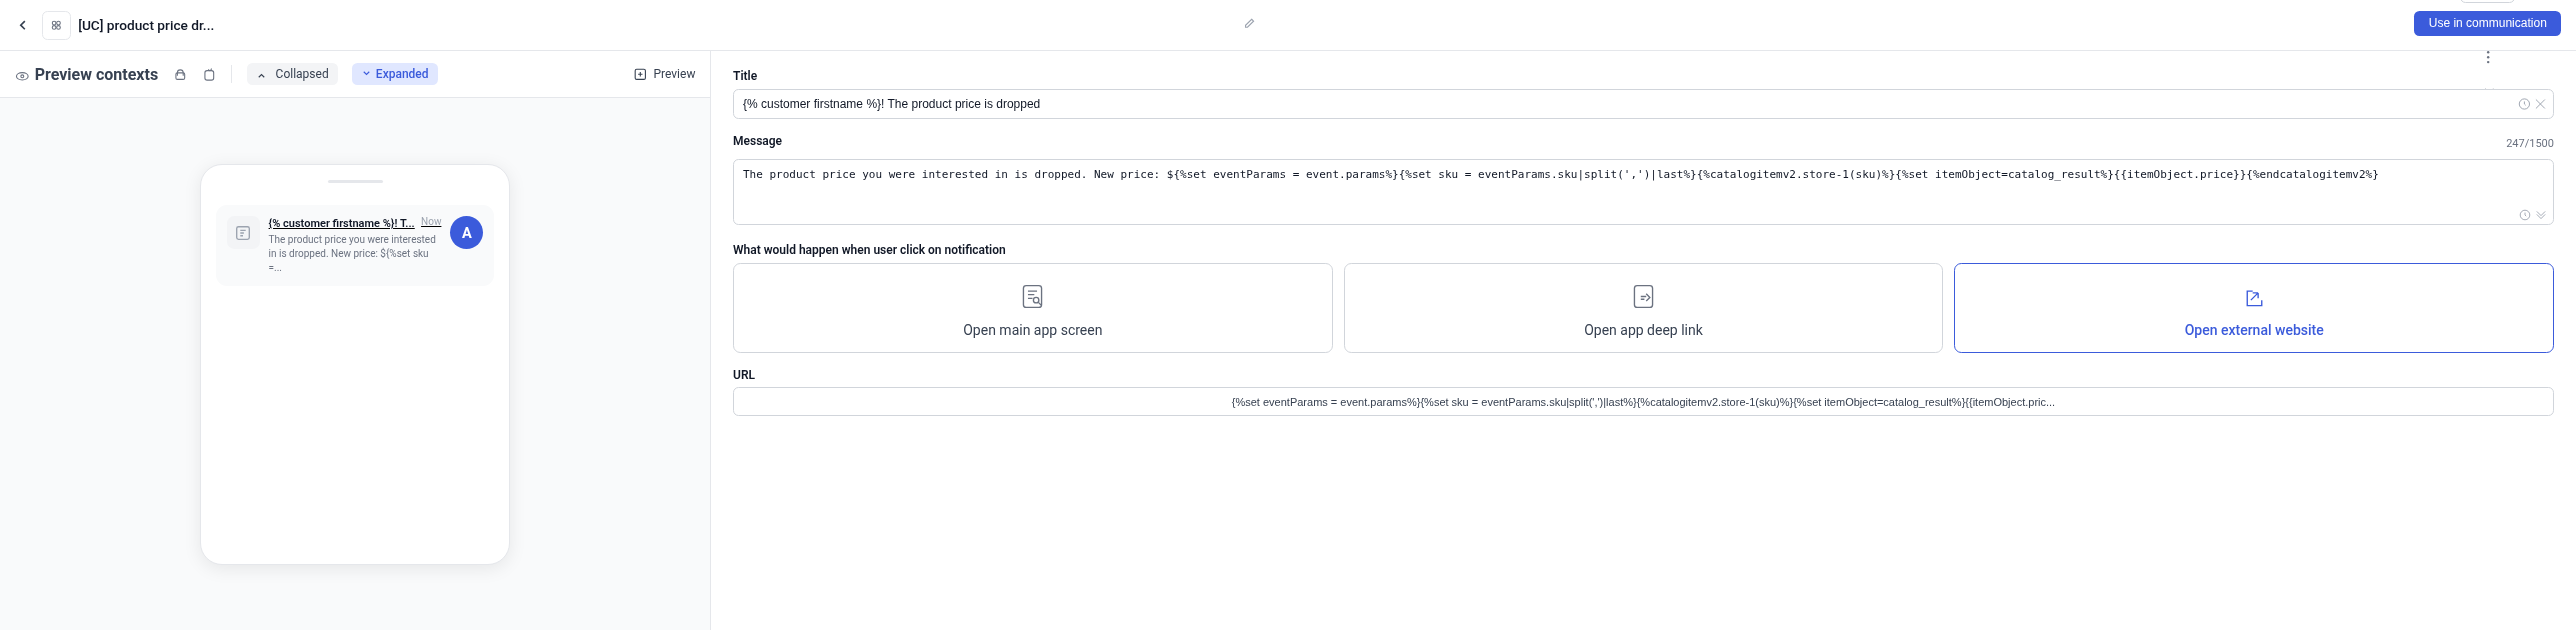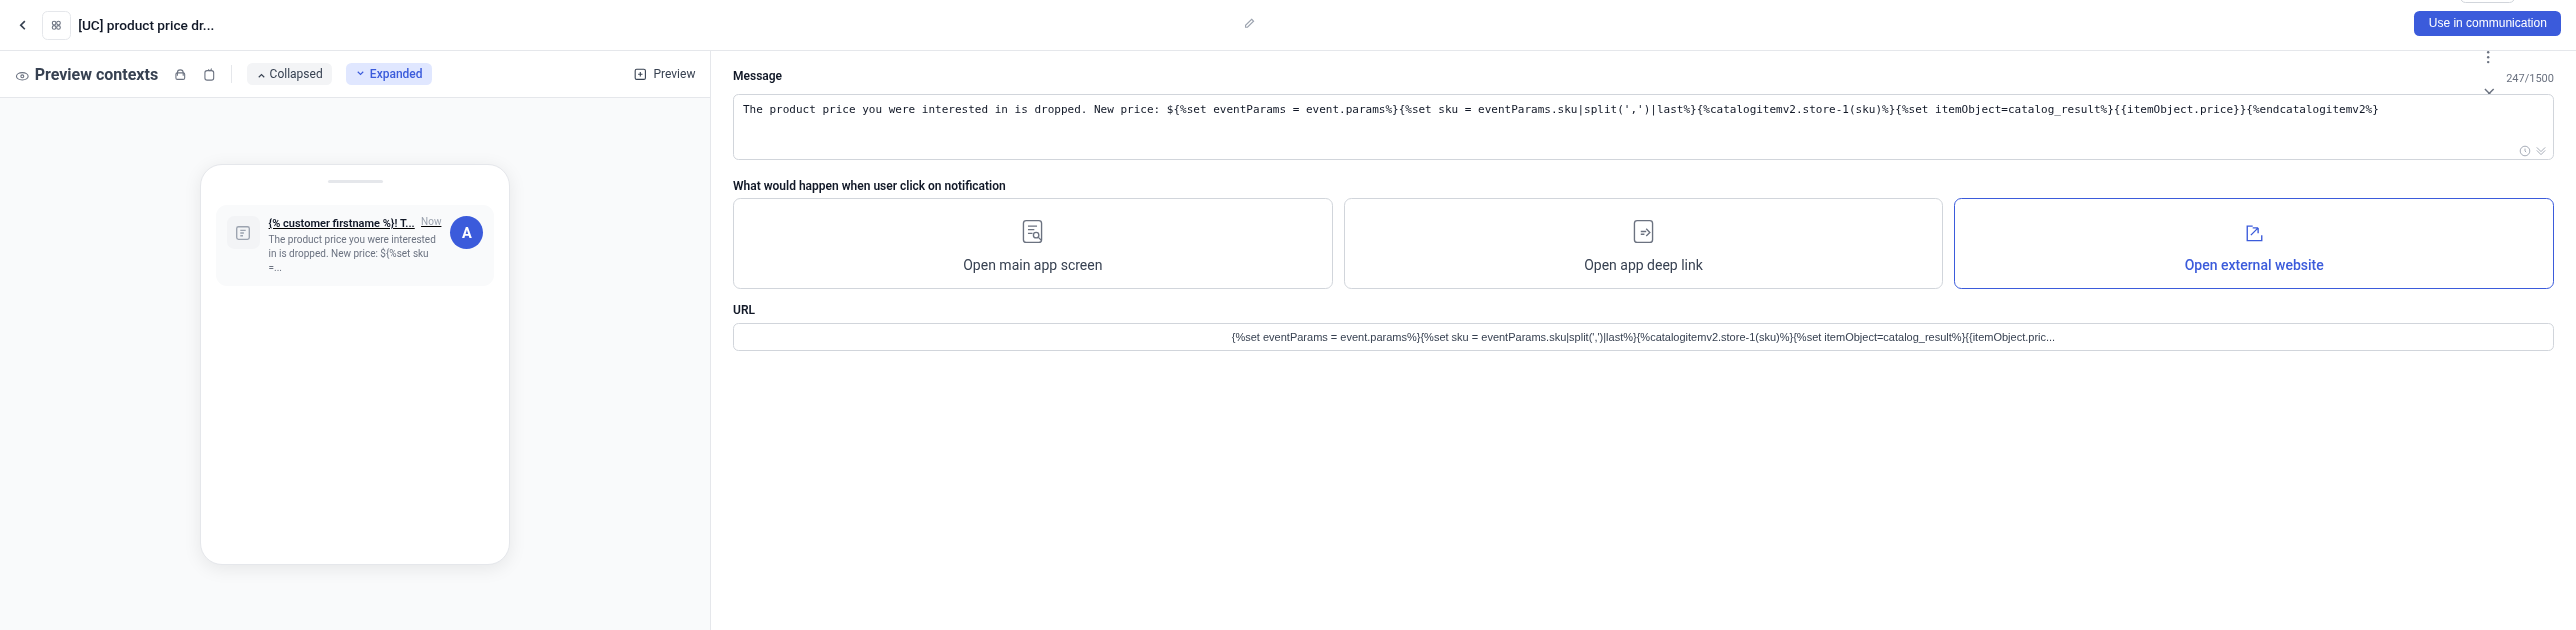--- a/index.html
+++ b/index.html
@@ -25,21 +25,21 @@
     
     .main-area { display: flex; flex: 1; overflow: hidden; }
 
     
     .left-panel { width: 711px; border-right: 0.9px solid #e5e7eb; display: flex; flex-direction: column; flex-shrink: 0; }
     .left-toolbar { display: flex; align-items: center; padding: 0 14.6px; height: 47px; border-bottom: 0.9px solid #e5e7eb; gap: 14.6px; flex-shrink: 0; }
     .toolbar-item { display: flex; align-items: flex-end; gap: 5.5px; font-size: 16px; color: #374151; cursor: pointer; font-weight: bold; }
     .toolbar-item svg { width: 14.6px; height: 14.6px; color: #6b7280; }
     .toolbar-sep { width: 0.9px; height: 18px; background: #e5e7eb; }
     .toolbar-spacer { flex: 1; }
-    .collapsed-btn { display: flex; align-items: center; gap: 3px; padding: 3.6px 9px; border-radius: 5.5px; background: #f3f4f6; font-size: 12px; color: #374151; cursor: pointer; }
+    .collapsed-btn { display: flex; align-items: center; gap: 9px; padding: 3.6px 9px; border-radius: 5.5px; background: #f3f4f6; font-size: 12px; color: #374151; cursor: pointer; }
     .expanded-btn { display: flex; align-items: center; gap: 3.6px; padding: 3.6px 9px; border-radius: 5.5px; font-size: 12px; color: #374151; cursor: pointer; background: #e0e7ff; color: #3b5bdb; font-weight: 500; }
     .inserts-btn { display: flex; align-items: center; gap: 5.5px; font-size: 12px; color: #374151; cursor: pointer; }
 
     
     .phone-preview { flex: 1; display: flex; align-items: center; justify-content: center; background: #f9fafb; }
     .phone-frame { width: 310px; height: 401px; background: #fff; border-radius: 22px; border: 1.8px solid #e5e7eb; padding: 14.6px; box-shadow: 0 3.6px 18px rgba(0,0,0,0.08); display: flex; flex-direction: column; gap: 7.3px; }
     .phone-notch { width: 55px; height: 3.6px; background: #e5e7eb; border-radius: 1.8px; margin: 0 auto 14.6px; }
     .notification-card { background: #f9fafb; border-radius: 11px; padding: 11px; display: flex; gap: 9px; align-items: flex-start; }
     .notif-app-icon { width: 33px; height: 33px; background: #f3f4f6; border-radius: 7.3px; display: flex; align-items: center; justify-content: center; flex-shrink: 0; }
     .notif-app-icon svg { width: 18px; height: 18px; }
@@ -181,20 +181,35 @@
           <div class="notif-avatar">
             <span>A</span>
           </div>
         </div>
       </div>
     </div>
   </div>
 
   <div class="right-panel">
 
+    <div>
+      <div class="field-label">Title</div>
+      <div class="input-wrapper">
+        <input type="text" class="text-input" style="padding-right: 51px;" value="{% customer firstname %}! The product price is dropped">
+        <div class="input-icon-right">
+          <svg width="12.8" height="12.8" viewBox="0 0 20 20" fill="none" stroke="currentColor" stroke-width="1.5">
+            <circle cx="10" cy="10" r="8"></circle>
+              <path d="M10 6v4l2 2"></path>
+          </svg>
+          <svg width="12.8" height="12.8" viewBox="0 0 20 20" fill="none" stroke="currentColor" stroke-width="1.5">
+            <path d="M3 3l14 14M17 3L3 17"></path>
+          </svg>
+        </div>
+      </div>
+    </div>
 
     <div>
       <div class="field-label-row">
         <span class="field-label">Message</span>
         <span class="char-count">247/1500</span>
       </div>
       <div class="textarea-wrapper">
         <textarea class="text-area" style="">The product price you were interested in is dropped. New price: ${%set eventParams = event.params%}{%set sku = eventParams.sku|split(',')|last%}{%catalogitemv2.store-1(sku)%}{%set itemObject=catalog_result%}{{itemObject.price}}{%endcatalogitemv2%}</textarea>
         <div class="textarea-icons">
           <svg width="12" height="12" viewBox="0 0 20 20" fill="none" stroke="currentColor" stroke-width="1.5">

